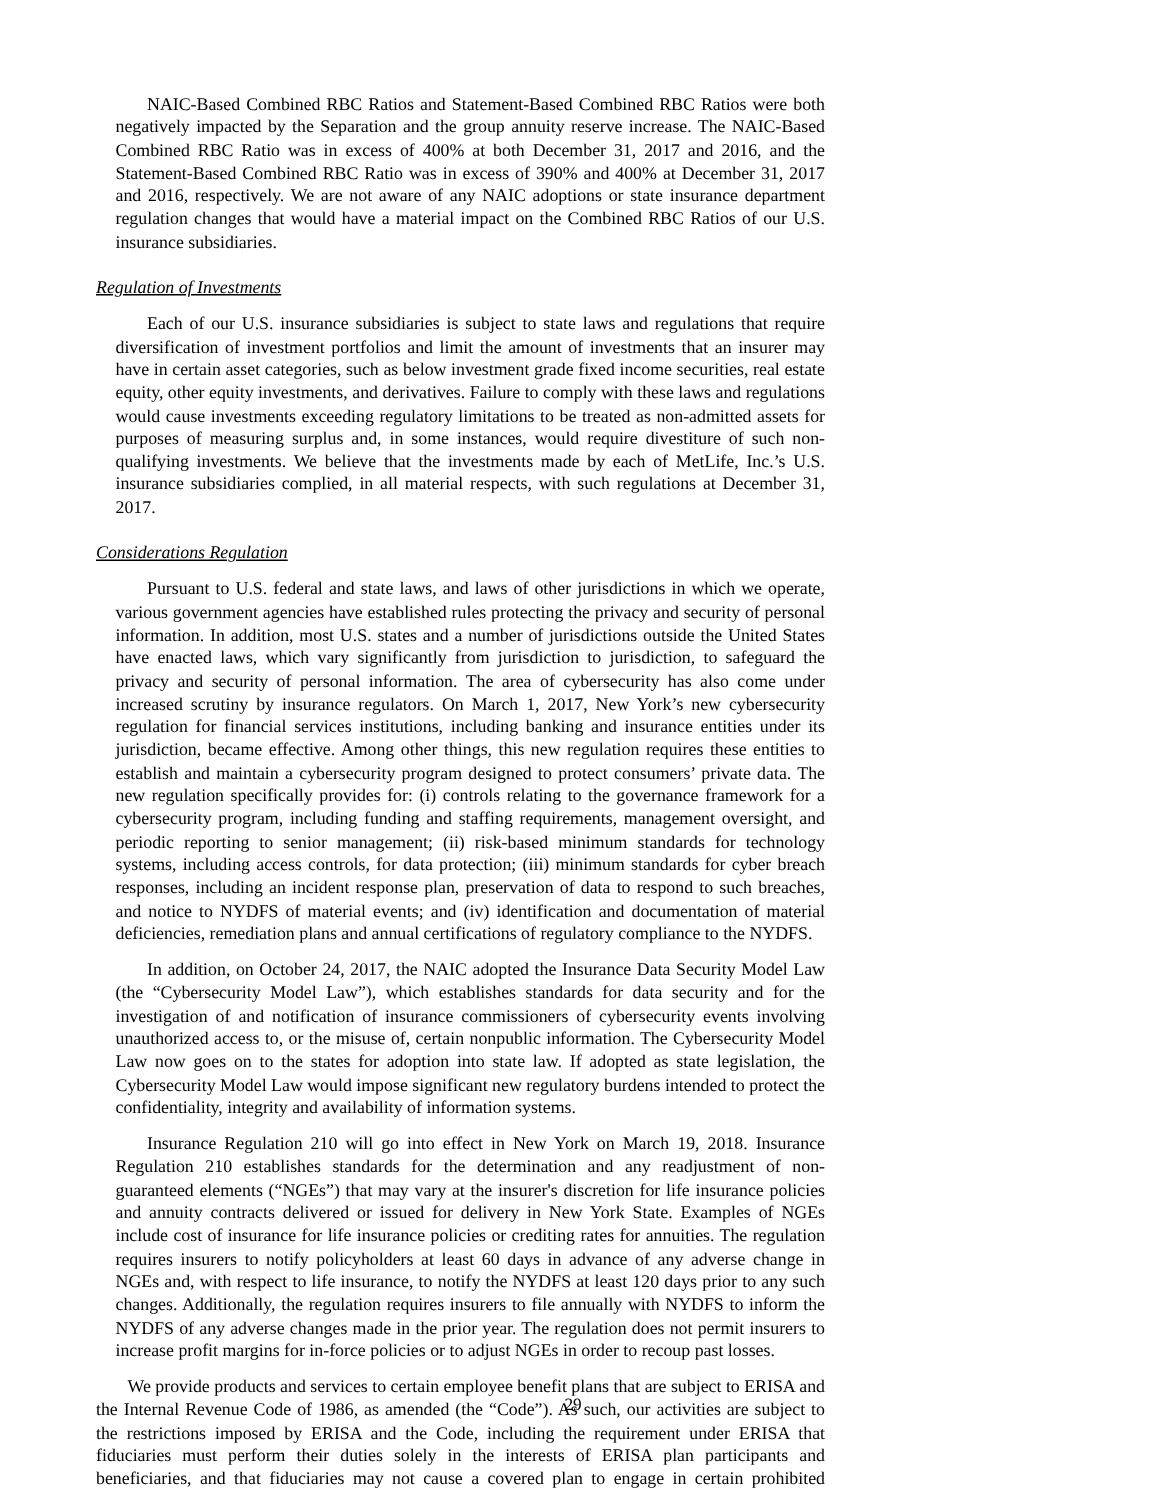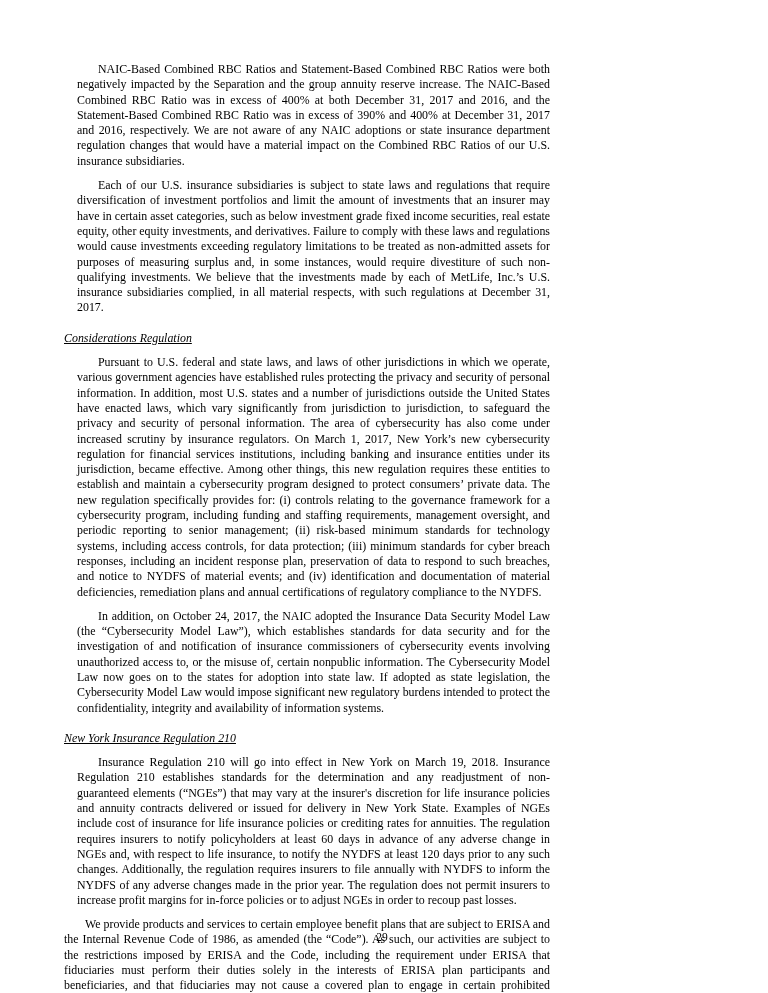--- a/index.html
+++ b/index.html
@@ -54,30 +54,30 @@
     color: #000000;
   }
 </style>
 </head>
 <body>
 
 <div class="page">
 
   <p class="para sub">NAIC-Based Combined RBC Ratios and Statement-Based Combined RBC Ratios were both negatively impacted by the Separation and the group annuity reserve increase. The NAIC-Based Combined RBC Ratio was in excess of 400% at both December 31, 2017 and 2016, and the Statement-Based Combined RBC Ratio was in excess of 390% and 400% at December 31, 2017 and 2016, respectively. We are not aware of any NAIC adoptions or state insurance department regulation changes that would have a material impact on the Combined RBC Ratios of our U.S. insurance subsidiaries.</p>
 
+  <h3 class="heading sub">Regulation of Investments</h3>
 
   <p class="para sub">Each of our U.S. insurance subsidiaries is subject to state laws and regulations that require diversification of investment portfolios and limit the amount of investments that an insurer may have in certain asset categories, such as below investment grade fixed income securities, real estate equity, other equity investments, and derivatives. Failure to comply with these laws and regulations would cause investments exceeding regulatory limitations to be treated as non-admitted assets for purposes of measuring surplus and, in some instances, would require divestiture of such non-qualifying investments. We believe that the investments made by each of MetLife, Inc.’s U.S. insurance subsidiaries complied, in all material respects, with such regulations at December 31, 2017.</p>
 
   <h3 class="heading sub">Considerations Regulation</h3>
 
   <p class="para sub">Pursuant to U.S. federal and state laws, and laws of other jurisdictions in which we operate, various government agencies have established rules protecting the privacy and security of personal information. In addition, most U.S. states and a number of jurisdictions outside the United States have enacted laws, which vary significantly from jurisdiction to jurisdiction, to safeguard the privacy and security of personal information. The area of cybersecurity has also come under increased scrutiny by insurance regulators. On March 1, 2017, New York’s new cybersecurity regulation for financial services institutions, including banking and insurance entities under its jurisdiction, became effective. Among other things, this new regulation requires these entities to establish and maintain a cybersecurity program designed to protect consumers’ private data. The new regulation specifically provides for: (i) controls relating to the governance framework for a cybersecurity program, including funding and staffing requirements, management oversight, and periodic reporting to senior management; (ii) risk-based minimum standards for technology systems, including access controls, for data protection; (iii) minimum standards for cyber breach responses, including an incident response plan, preservation of data to respond to such breaches, and notice to NYDFS of material events; and (iv) identification and documentation of material deficiencies, remediation plans and annual certifications of regulatory compliance to the NYDFS.</p>
 
   <p class="para sub">In addition, on October 24, 2017, the NAIC adopted the Insurance Data Security Model Law (the “Cybersecurity Model Law”), which establishes standards for data security and for the investigation of and notification of insurance commissioners of cybersecurity events involving unauthorized access to, or the misuse of, certain nonpublic information. The Cybersecurity Model Law now goes on to the states for adoption into state law. If adopted as state legislation, the Cybersecurity Model Law would impose significant new regulatory burdens intended to protect the confidentiality, integrity and availability of information systems.</p>
 
-  <h3 class="heading sub">New York Insurance Regulation 210</h3>
 
   <p class="para sub">Insurance Regulation 210 will go into effect in New York on March 19, 2018. Insurance Regulation 210 establishes standards for the determination and any readjustment of non-guaranteed elements (“NGEs”) that may vary at the insurer's discretion for life insurance policies and annuity contracts delivered or issued for delivery in New York State. Examples of NGEs include cost of insurance for life insurance policies or crediting rates for annuities. The regulation requires insurers to notify policyholders at least 60 days in advance of any adverse change in NGEs and, with respect to life insurance, to notify the NYDFS at least 120 days prior to any such changes. Additionally, the regulation requires insurers to file annually with NYDFS to inform the NYDFS of any adverse changes made in the prior year. The regulation does not permit insurers to increase profit margins for in-force policies or to adjust NGEs in order to recoup past losses.</p>
 
 
   <p class="para">We provide products and services to certain employee benefit plans that are subject to ERISA and the Internal Revenue Code of 1986, as amended (the “Code”). As such, our activities are subject to the restrictions imposed by ERISA and the Code, including the requirement under ERISA that fiduciaries must perform their duties solely in the interests of ERISA plan participants and beneficiaries, and that fiduciaries may not cause a covered plan to engage in certain prohibited transactions. The applicable provisions of ERISA and the Code are subject to enforcement by the Department of Labor (“DOL”), the Internal Revenue Service (“IRS”) and the Pension Benefit Guaranty Corporation.</p>
 
 </div>
 
 <div class="page-footer">29</div>
 

